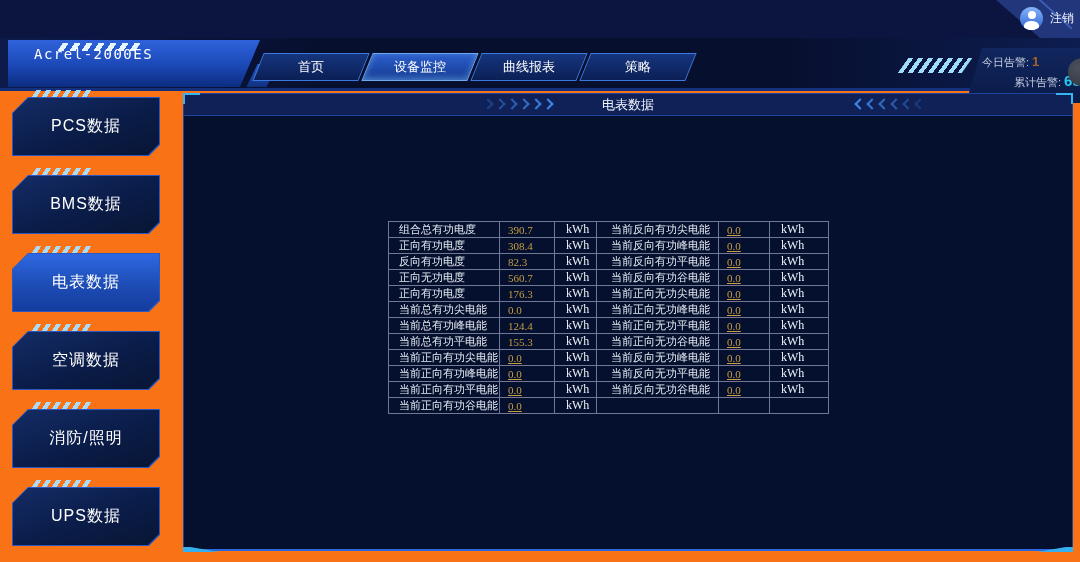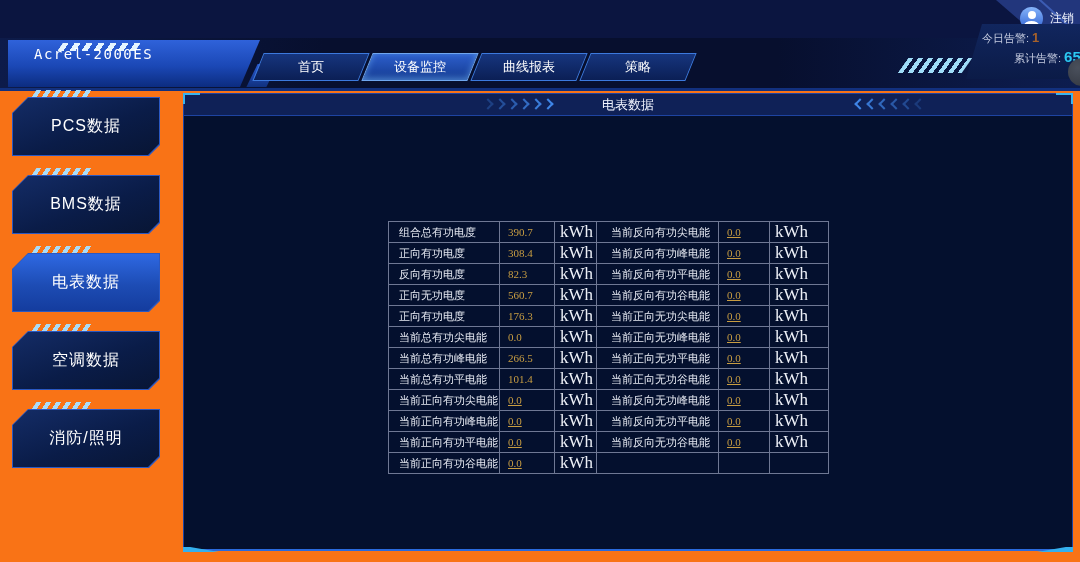--- a/index.html
+++ b/index.html
@@ -37,21 +37,21 @@
   .tabs{position:absolute;left:258px;top:53px;display:flex;gap:3px;}
   .tab{width:104px;height:26px;transform:skewX(-22deg);border:1px solid #3c79dd;
       background:linear-gradient(180deg,#16357e,#0b1f55);cursor:pointer;position:relative;}
   .tab.active{background:linear-gradient(180deg,#2d5fcc,#143a90);
       border-color:#6fa6ef;box-shadow:0 -2px 6px rgba(120,190,255,.55) inset;}
   .tab .t{display:block;transform:skewX(22deg);text-align:center;line-height:26px;
       font-size:13px;color:#ffffff;}
 
   .alarm-stripes{position:absolute;left:903px;top:58px;width:64px;height:15px;transform:skewX(-35deg);
       background:repeating-linear-gradient(90deg,#9fdcf8 0 5px,transparent 5px 10px);}
-  .alarm-box{position:absolute;left:966px;top:24px;width:114px;height:55px;
+  .alarm-box{position:absolute;left:966px;top:48px;width:114px;height:55px;
       background:linear-gradient(180deg,#11265e,#0b1b47);
       clip-path:polygon(16px 0,100% 0,100% 100%,0 100%);padding:0;}
   .alarm-line{position:absolute;left:16px;font-size:11px;color:#c3cade;white-space:nowrap;}
   .alarm-line.l1{top:6px;}
   .alarm-line.l2{top:24px;margin-left:32px;}
   .alarm-val-today{color:#a6612b;font-size:13px;font-weight:bold;margin-left:3px;}
   .alarm-val-total{color:#2bc8f2;font-size:15px;font-weight:bold;margin-left:3px;}
 
   .floating-widget{position:absolute;left:1068px;top:58px;width:28px;height:28px;border-radius:50%;
       background:radial-gradient(circle at 35% 35%,#4a505c,#30343d);}
@@ -93,21 +93,21 @@
   .corner.br{right:-1px;bottom:-2px;width:36px;height:5px;background:#35b0ee;
       clip-path:polygon(80% 0,100% 0,100% 100%,0 100%);}
 
   
   .meter-table{position:absolute;left:204px;top:127px;border-collapse:collapse;table-layout:fixed;
       width:440px;font-family:"Liberation Serif","DejaVu Serif",serif;font-size:11px;color:#e6e9f2;}
   .meter-table td{border:1px solid #6f7894;height:15px;padding:0 2px 0 10px;
       overflow:hidden;white-space:nowrap;}
   .meter-table td.val{color:#c89d42;padding-left:8px;}
   .meter-table td.val.u{text-decoration:underline;}
-  .meter-table td.unit{color:#eef1f8;padding-left:5px;font-size:17px;}
+  .meter-table td.unit{color:#eef1f8;padding-left:11px;font-size:12px;}
   .meter-table td.lab2{padding-left:14px;}
 </style>
 </head>
 <body>
 
 <div id="stage">
 
   <div class="topbar">
     <div class="topbar-corner"></div>
     <div class="topbar-diag"></div>
@@ -195,20 +195,27 @@
       </div>
 
       <div class="side-item">
         <div class="side-stripes"></div>
         <div class="side-btn">
           <div class="fill"></div>
           <div class="side-label">消防/照明</div>
         </div>
       </div>
 
+      <div class="side-item">
+        <div class="side-stripes"></div>
+        <div class="side-btn">
+          <div class="fill"></div>
+          <div class="side-label">UPS数据</div>
+        </div>
+      </div>
     </div>
 
   <div class="panel">
     <div class="panel-title-bar"></div>
     <div class="chevrons left">
       <span class="chev r" style="opacity:.3"></span>
         <span class="chev r" style="opacity:.45"></span>
       <span class="chev r" style="opacity:.6"></span>
         <span class="chev r" style="opacity:.75"></span>
       <span class="chev r" style="opacity:.9"></span>
@@ -290,30 +297,30 @@
             <td class="lab">当前总有功尖电能</td>
             <td class="val">0.0</td>
             <td class="unit">kWh</td>
             <td class="lab lab2">当前正向无功峰电能</td>
             <td class="val u">0.0</td>
             <td class="unit">kWh</td>
           </tr>
 
           <tr>
             <td class="lab">当前总有功峰电能</td>
-            <td class="val">266.5</td>
+            <td class="val">124.4</td>
             <td class="unit">kWh</td>
             <td class="lab lab2">当前正向无功平电能</td>
             <td class="val u">0.0</td>
             <td class="unit">kWh</td>
           </tr>
 
           <tr>
             <td class="lab">当前总有功平电能</td>
-            <td class="val">101.4</td>
+            <td class="val">155.3</td>
             <td class="unit">kWh</td>
             <td class="lab lab2">当前正向无功谷电能</td>
             <td class="val u">0.0</td>
             <td class="unit">kWh</td>
           </tr>
 
 
           <tr>
             <td class="lab">当前正向有功尖电能</td>
             <td class="val u">0.0</td>

